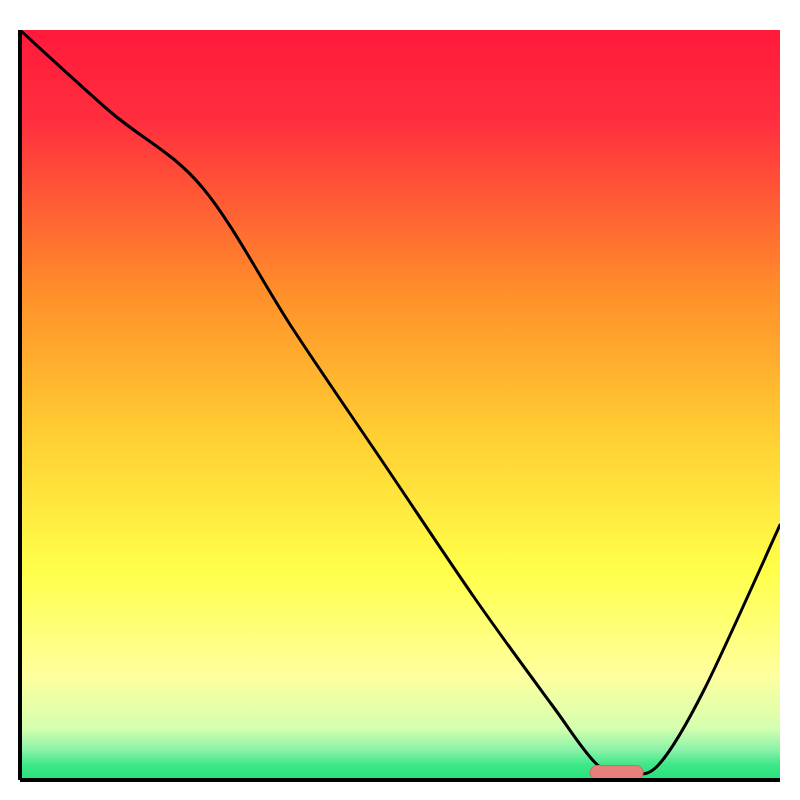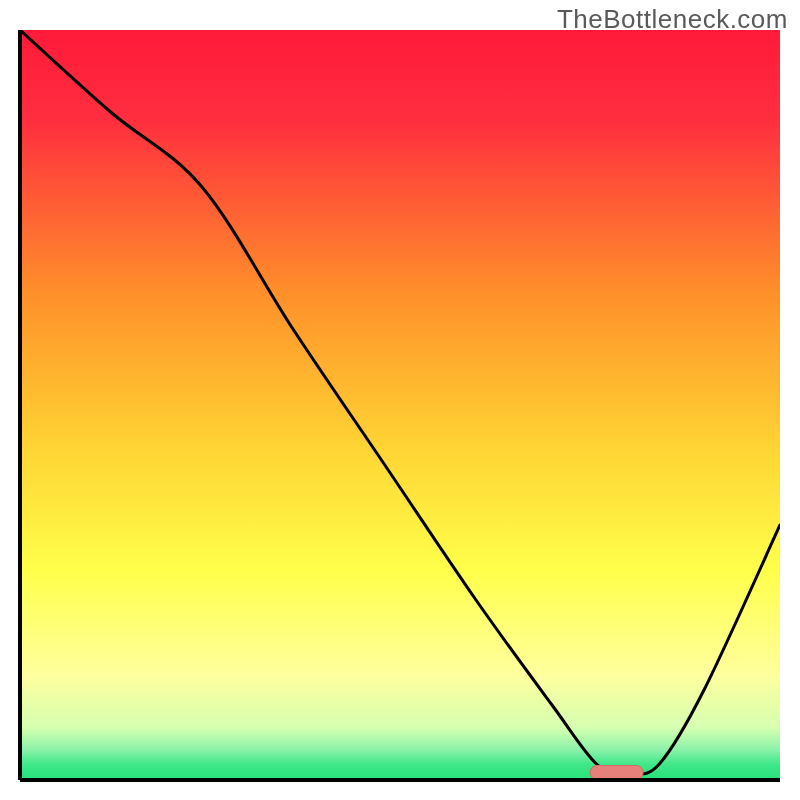--- a/index.html
+++ b/index.html
@@ -27,21 +27,20 @@
   svg.chart {
     position: absolute;
     left: 0;
     top: 0;
   }
 </style>
 </head>
 <body>
 
 <div class="frame">
-  <div class="watermark">TheBottleneck.com</div>
 
   <svg class="chart" width="800" height="800" viewBox="0 0 800 800">
     <defs>
       <linearGradient id="bg-grad" x1="0" y1="0" x2="0" y2="1">
         <stop offset="0%" stop-color="#ff1a3a"></stop>
         <stop offset="12%" stop-color="#ff2e3f"></stop>
         <stop offset="35%" stop-color="#ff8f2a"></stop>
         <stop offset="55%" stop-color="#ffd233"></stop>
         <stop offset="72%" stop-color="#ffff4a"></stop>
         <stop offset="86%" stop-color="#ffff9e"></stop>

